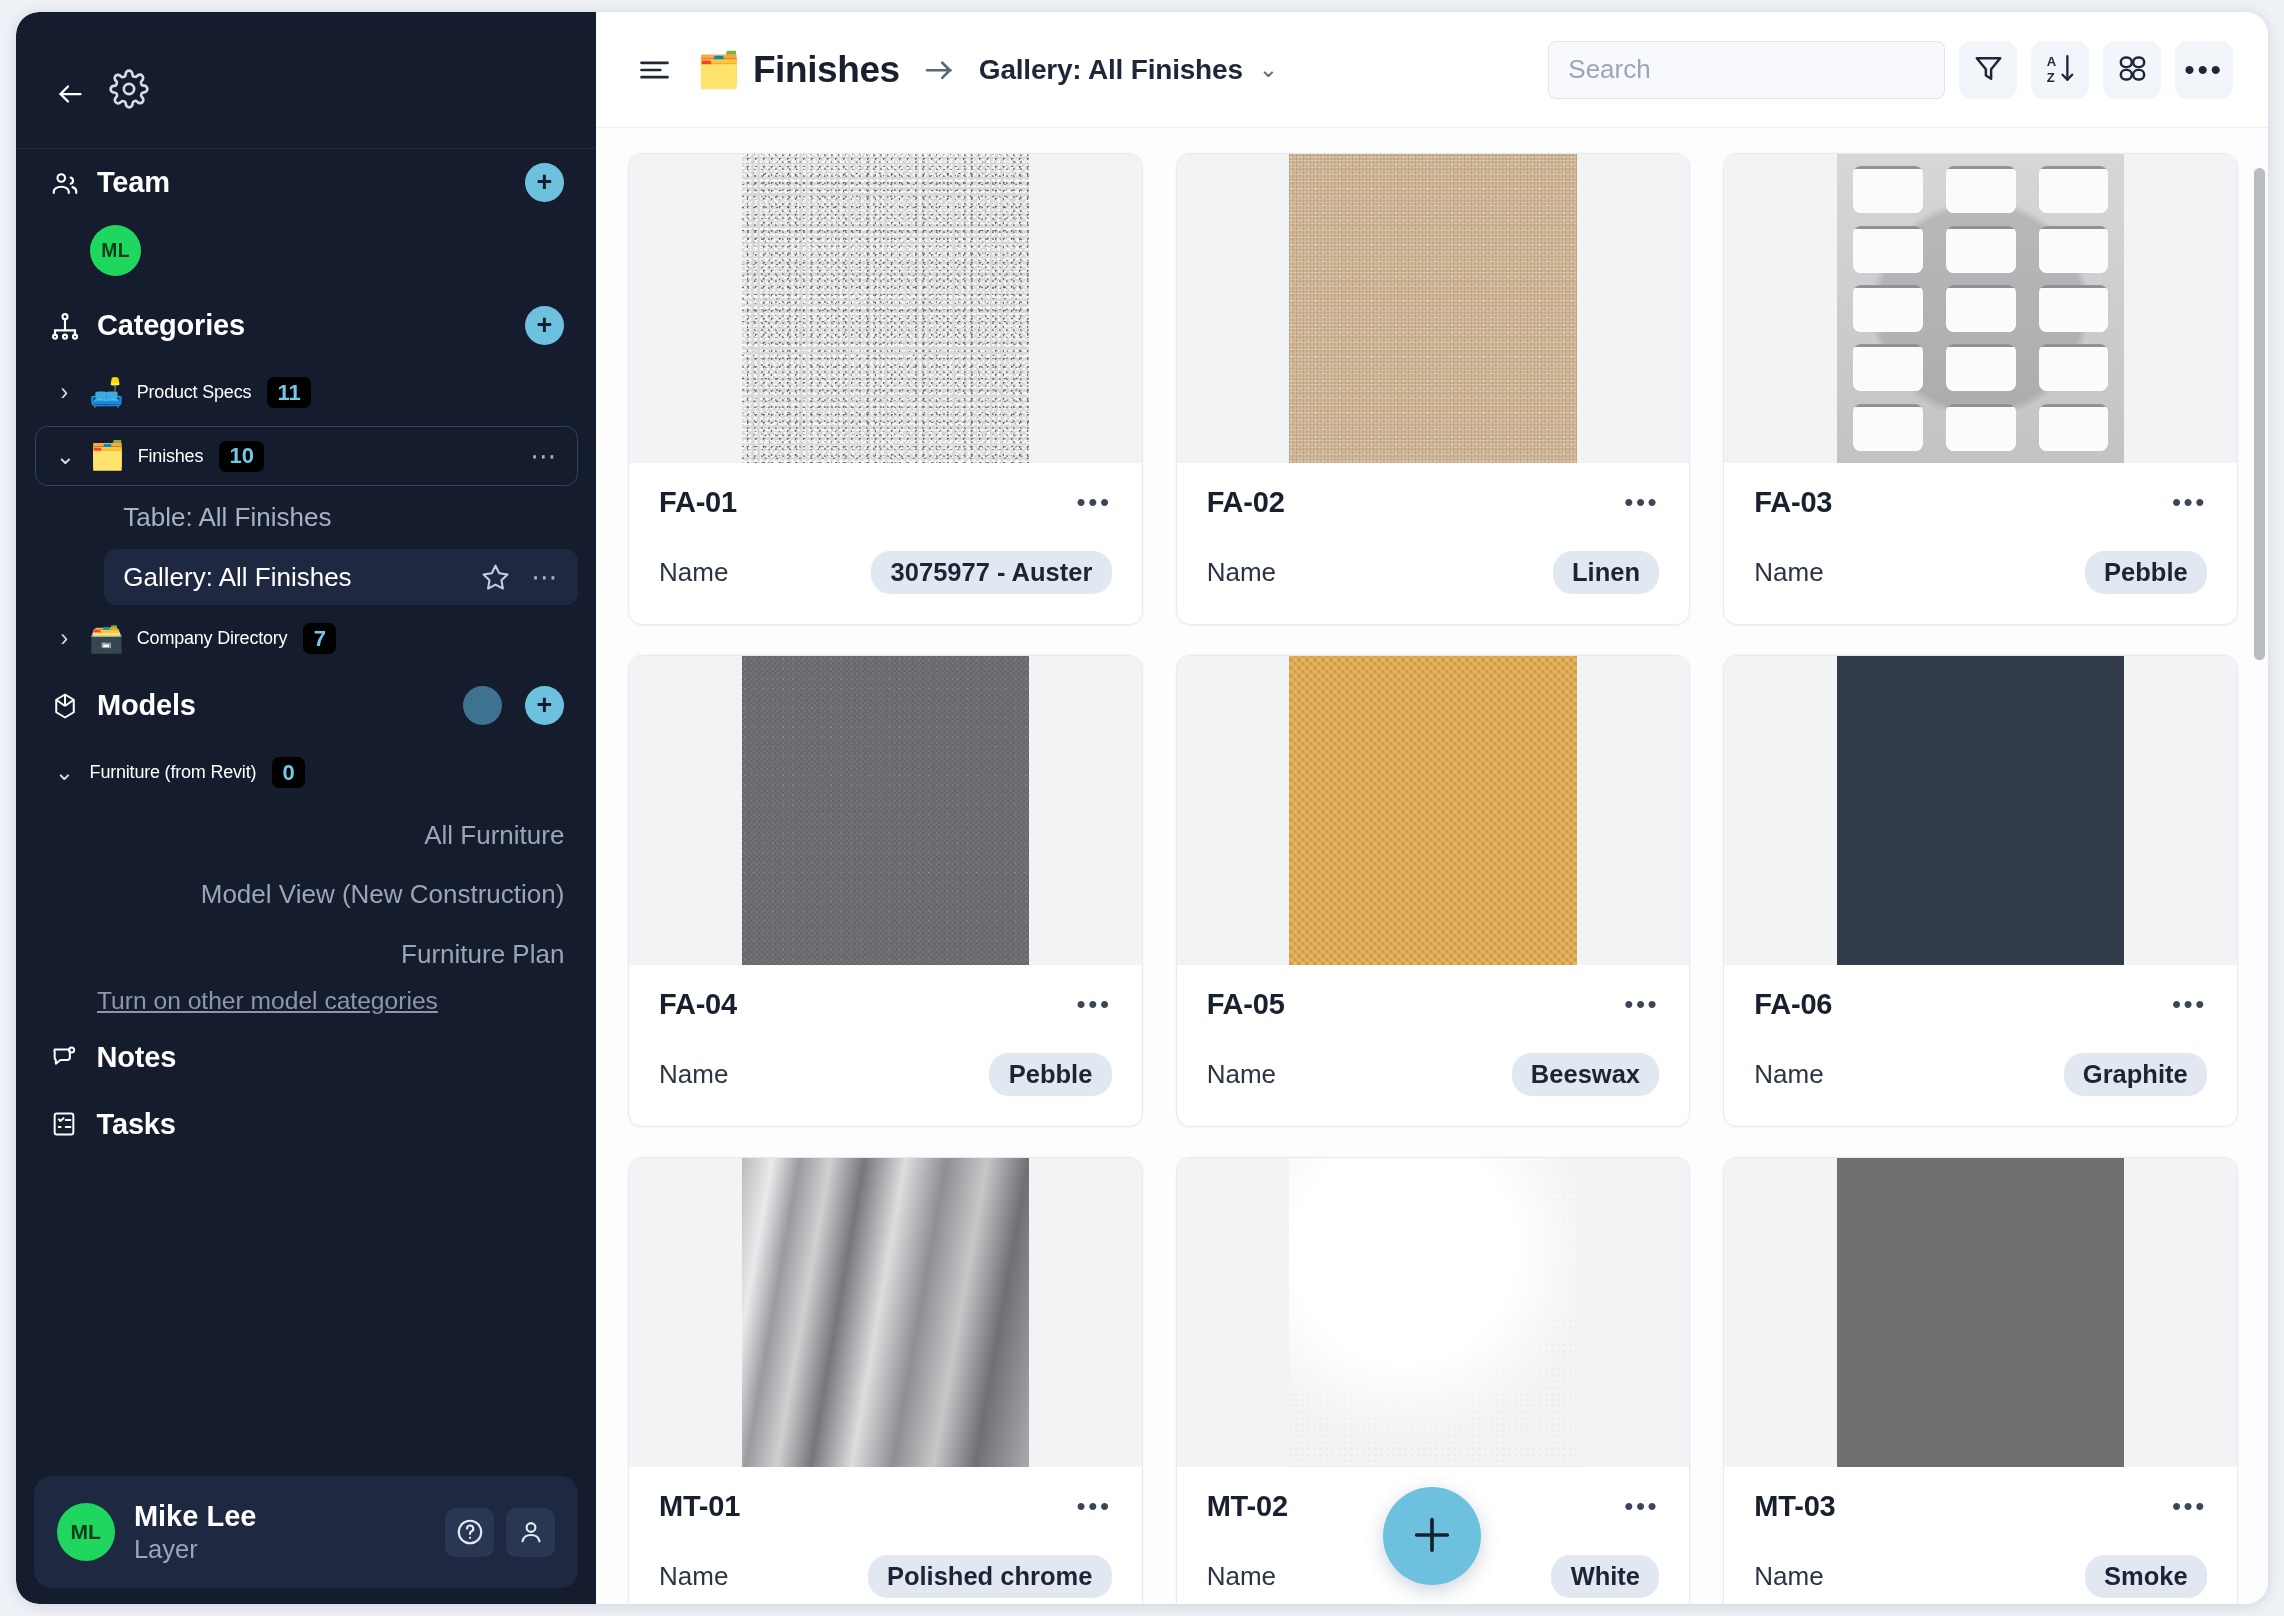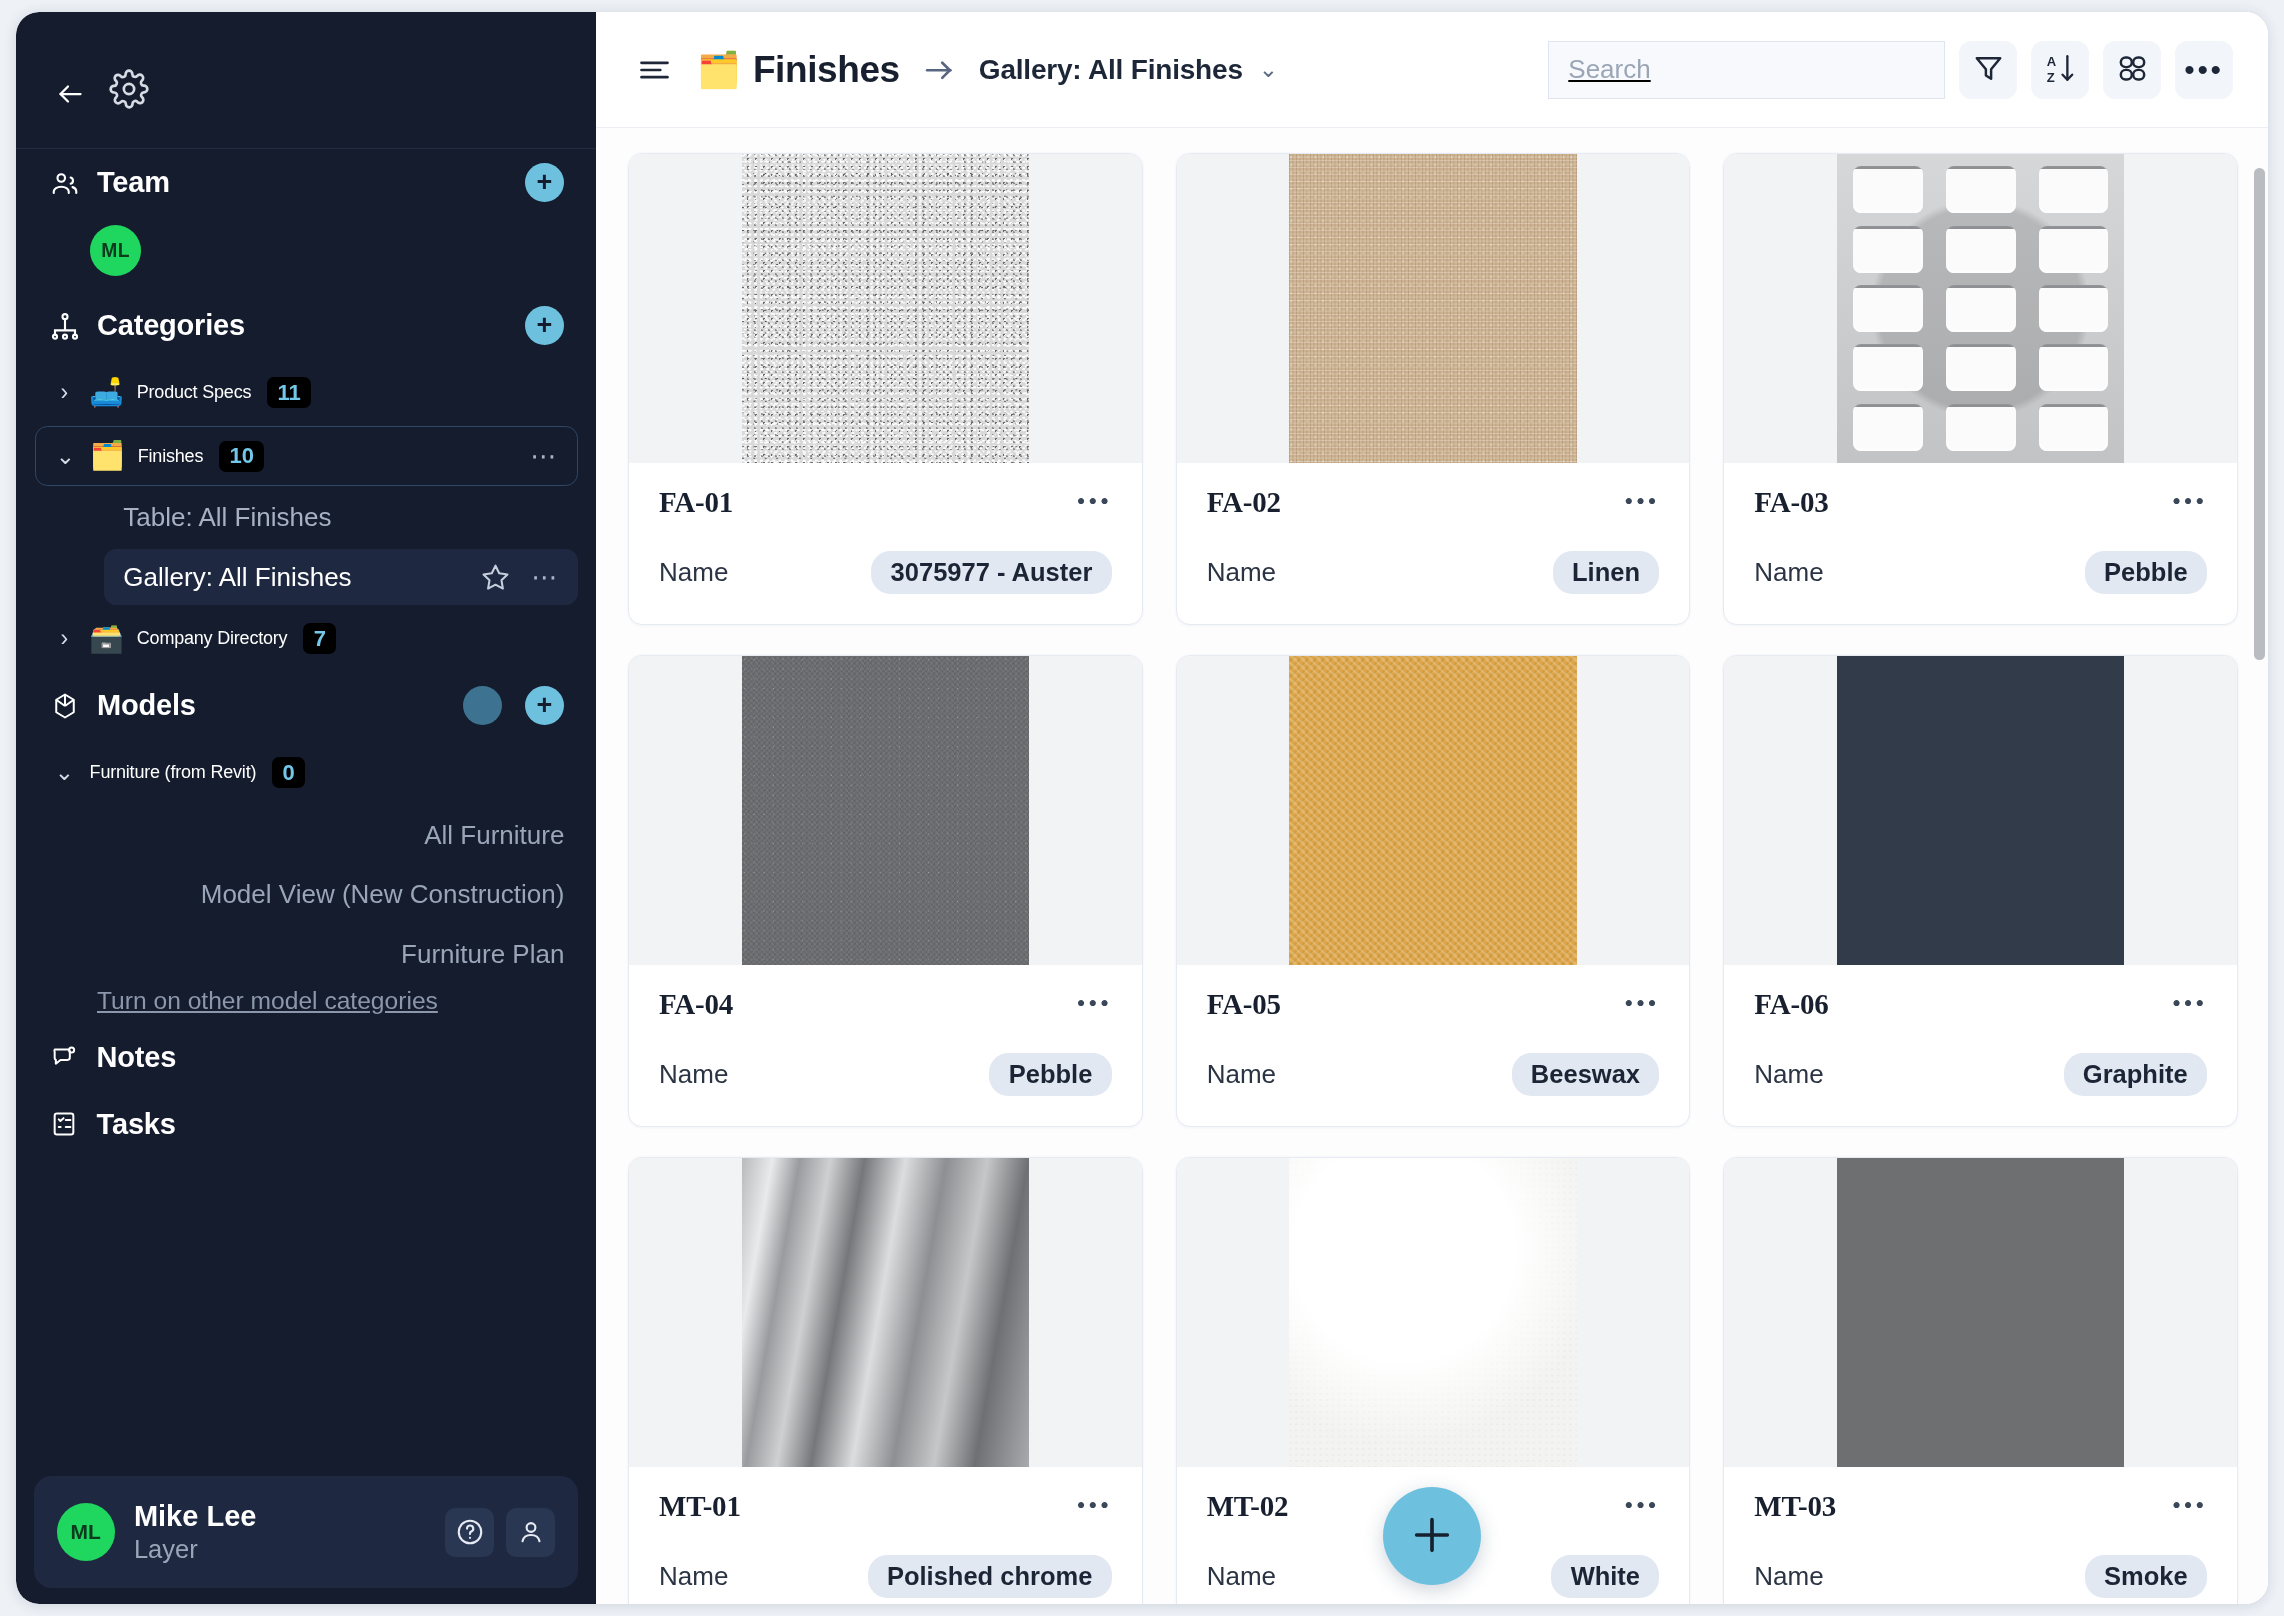--- a/index.html
+++ b/index.html
@@ -170,23 +170,23 @@
   .crumb-emoji { font-size: 35px; margin-right: 12.3px; line-height:1; }
   .crumb-title { font-size: 37px; font-weight: 700; color: #18202f; letter-spacing: -0.4px; cursor: pointer; }
   .crumb-arrow { margin: 0 23px; color: #5b6a85; display: flex; align-items: center; }
   .crumb-arrow svg { width: 33px; height: 24.6px; }
   .crumb-view { font-size: 28px; font-weight: 700; color: #1d2738; letter-spacing: -0.2px; cursor: pointer; }
   .crumb-chev { margin-left: 16px; color: #5b6a85; font-size: 23px; cursor: pointer; }
 
   .tb-right { margin-left: auto; display: flex; align-items: center; gap: 14px; }
   .search-box {
     width: 397px; height: 58px;
-    border: 0.9px solid #dfe5ee; border-radius: 0;
+    border: 0.9px solid #dfe5ee; border-radius: 8px;
     background: #f7f9fc;
-    display: flex; align-items: center; padding: 0 19.3px; text-decoration: underline;
+    display: flex; align-items: center; padding: 0 19.3px;
   }
   .search-box input {
     border: 0; outline: 0; background: transparent;
     font-family: inherit; font-size: 26px; color: #2a3446; width: 100%;
   }
   .search-box input::placeholder { color: #9aa5b6; }
   .tb-btn {
     width: 58px; height: 58px; border-radius: 12.3px;
     background: #f2f5f9;
     display: flex; align-items: center; justify-content: center;
@@ -215,21 +215,21 @@
     cursor: pointer;
   }
   .thumb {
     height: 309px;
     background: #f2f3f5;
     display: flex; align-items: stretch; justify-content: center;
     overflow: hidden;
   }
   .swatch { width: 56%; height: 100%; }
   .card-body { padding: 23px 30px 30px 30px; }
-  .card-head { display: flex; align-items: center; font-family: Liberation Serif, serif; }
+  .card-head { display: flex; align-items: center; }
   .card-id { font-size: 29px; font-weight: 700; color: #18202f; letter-spacing: -0.2px; }
   .card-dots { margin-left: auto; font-size: 26px; color: #3a4759; letter-spacing: 2.6px; line-height: 1; cursor: pointer; }
   .card-attr { display: flex; align-items: center; margin-top: 32px; justify-content: space-between; }
   .attr-key { font-size: 26px; color: #2b3443; }
   .attr-val {
     margin-left: auto;
     background: #e2e8f2; color: #1b2535;
     border-radius: 19.3px; padding: 7px 19.3px;
     font-size: 25.5px; font-weight: 700;
   }

